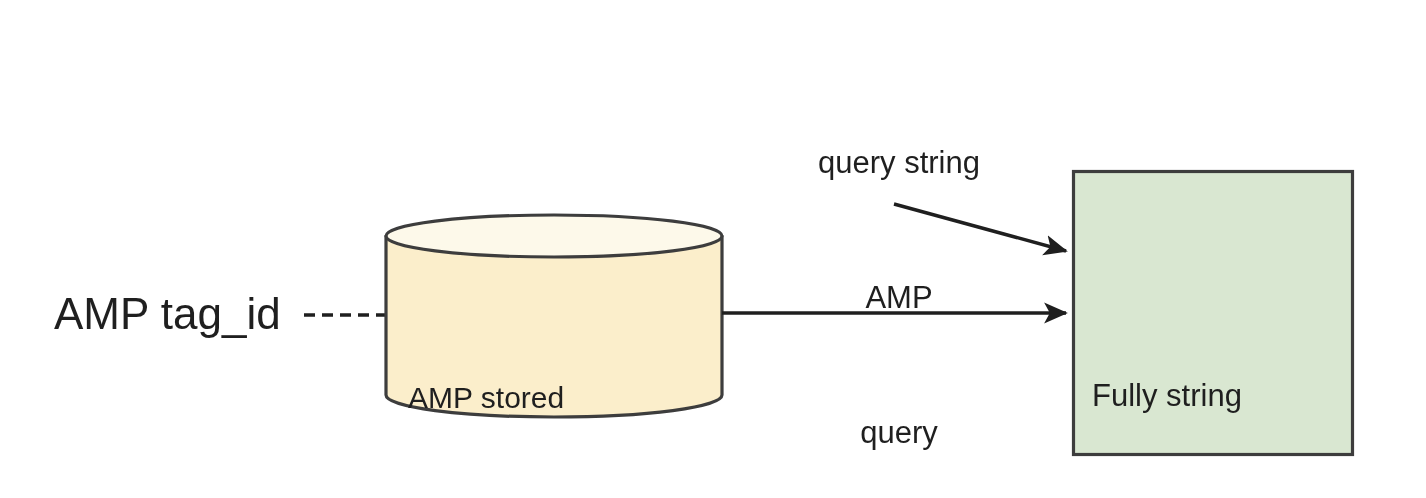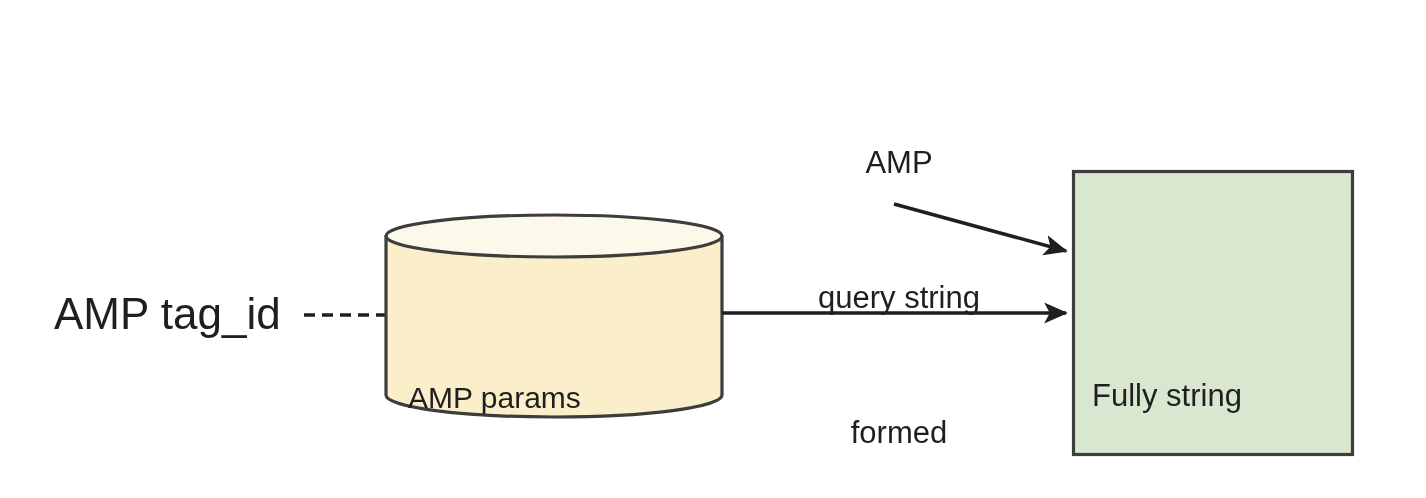--- a/index.html
+++ b/index.html
@@ -90,28 +90,28 @@
     <line x1="722" y1="313" x2="1066" y2="313" stroke="#1f1f1f" stroke-width="3.4" marker-end="url(#arrowfill)"></line>
 
     <line x1="894" y1="204" x2="1066" y2="251" stroke="#1f1f1f" stroke-width="3.4" marker-end="url(#arrowfill)"></line>
 
     <rect x="1073.5" y="171.5" width="279" height="283" fill="#d9e7d1" stroke="#3d3d3d" stroke-width="3.2"></rect>
   </svg>
 
   <div class="txt" id="tagid-label">AMP tag_id</div>
 
   <div class="txt" id="cyl-text">
-    <div>AMP params</div>
+    <div>AMP stored</div>
     
   </div>
 
   <div class="txt" id="qs-label">
+    <div>query string</div>
     <div>AMP</div>
-    <div>query string</div>
-    <div>formed</div>
+    <div>query</div>
   </div>
 
   <div class="txt" id="ortb-text">
     <div>Fully string</div>
     
   </div>
 
 </div>
 
 </body></html>

